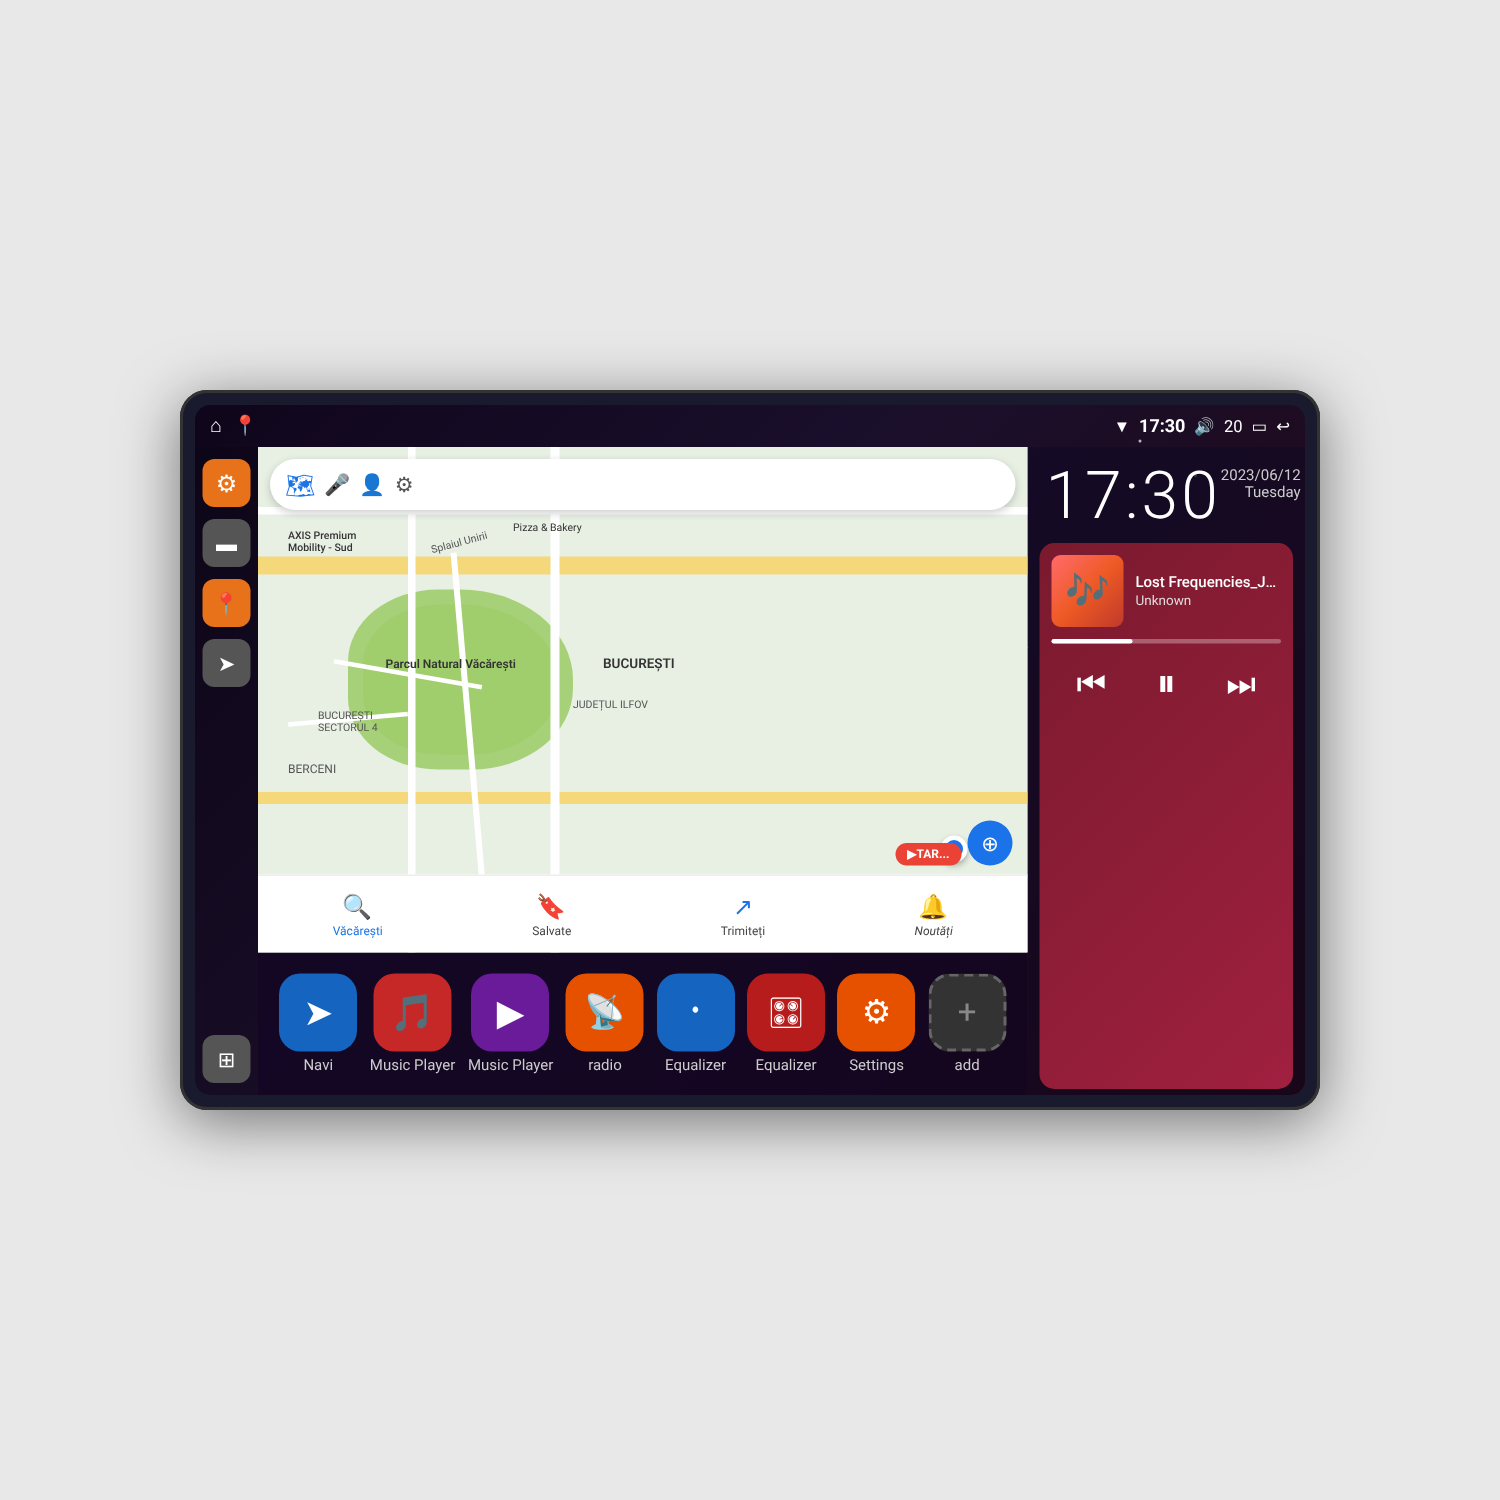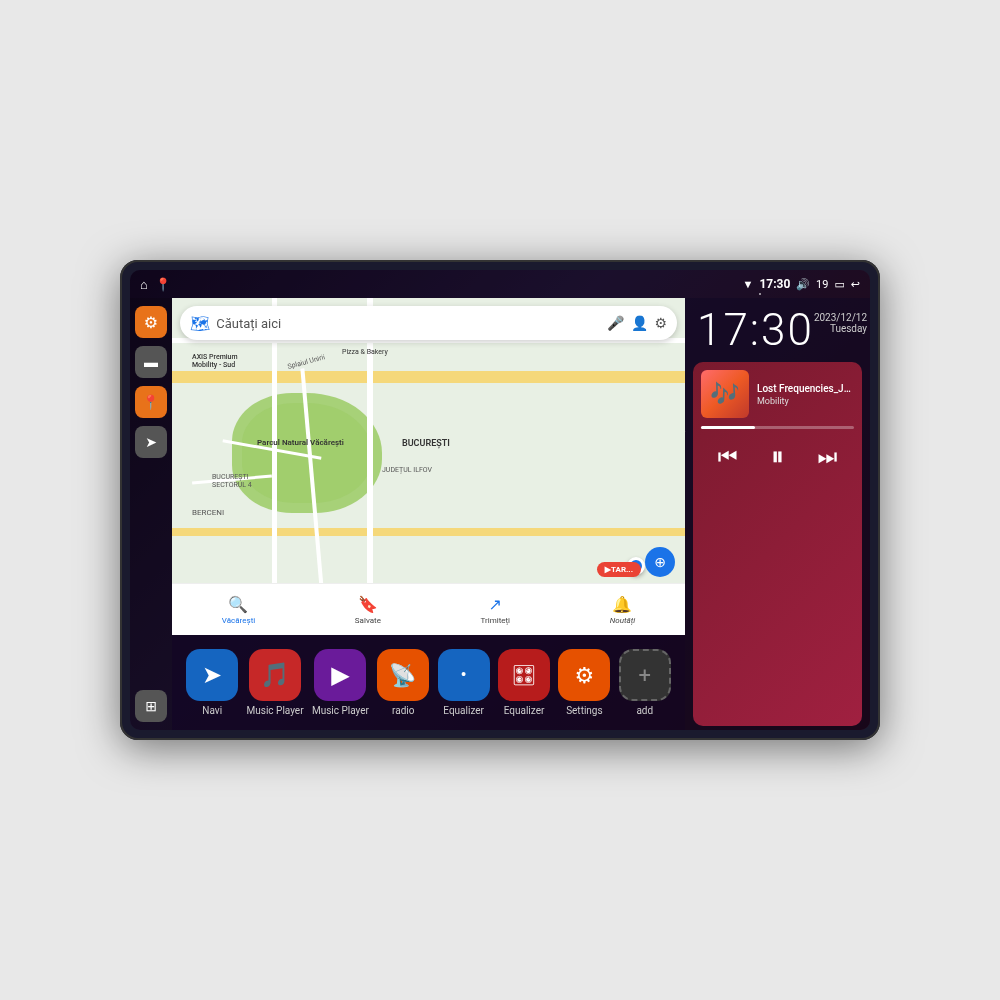--- a/index.html
+++ b/index.html
@@ -247,21 +247,21 @@
 
     <div class="status-bar">
       <div class="status-left">
         <span class="status-icon">⌂</span>
         <span class="status-icon">📍</span>
       </div>
       <div class="status-right">
         <span>▼</span>
         <span style="font-size:12px;font-weight:bold;color:white;">17:30</span>
         <span>🔊</span>
-        <span>19</span>
+        <span>20</span>
         <span>▭</span>
         <span>↩</span>
       </div>
     </div>
 
     <div class="main-area">
 
       <div class="sidebar">
         <div class="sidebar-icon orange">
           <span style="color:white;font-size:16px;">⚙</span>
@@ -295,21 +295,20 @@
 
           <div style="position:absolute;top:0;bottom:0;left:195px;width:6px;background:white;"></div>
           <div style="position:absolute;top:0;bottom:0;left:100px;width:5px;background:white;"></div>
           <div style="position:absolute;top:70px;bottom:0;left:140px;width:4px;background:white;transform:rotate(-5deg);"></div>
 
           <div style="position:absolute;top:150px;left:50px;width:100px;height:3px;background:white;transform:rotate(10deg);"></div>
           <div style="position:absolute;top:180px;left:20px;width:80px;height:3px;background:white;transform:rotate(-5deg);"></div>
 
           <div class="map-search-bar">
             <span style="color:#1a73e8;font-size:16px;">🗺</span>
-            <span class="map-search-text">Căutați aici</span>
             <span style="color:#ea4335;font-size:14px;">🎤</span>
             <span style="color:#1a73e8;font-size:14px;">👤</span>
             <span style="color:#555;font-size:14px;">⚙</span>
           </div>
 
           <div style="position:absolute;top:55px;left:20px;font-size:7px;color:#333;font-weight:500;">AXIS Premium<br>Mobility - Sud</div>
           <div style="position:absolute;top:50px;left:170px;font-size:7px;color:#333;">Pizza &amp; Bakery</div>
           <div style="position:absolute;top:140px;left:85px;font-size:8px;color:#333;font-weight:600;">Parcul Natural Văcărești</div>
           <div style="position:absolute;top:140px;left:230px;font-size:9px;color:#333;font-weight:600;">BUCUREȘTI</div>
           <div style="position:absolute;top:175px;left:40px;font-size:7px;color:#555;">BUCUREȘTI<br>SECTORUL 4</div>
@@ -402,33 +401,33 @@
         </div>
       </div>
 
       <div class="right-panel">
 
         <div class="clock-widget">
           <div>
             <div class="clock-time">17:30</div>
           </div>
           <div class="clock-date">
-            <div>2023/12/12</div>
+            <div>2023/06/12</div>
             <div>Tuesday</div>
           </div>
         </div>
 
         <div class="music-widget">
           <div class="music-info-row">
             <div class="album-art">
               <span style="font-size:24px;">🎶</span>
             </div>
             <div class="music-text">
               <div class="music-title">Lost Frequencies_Janie...</div>
-              <div class="music-artist">Mobility</div>
+              <div class="music-artist">Unknown</div>
             </div>
           </div>
 
           <div class="music-progress">
             <div class="music-progress-fill"></div>
           </div>
 
           <div class="music-controls">
             <span class="ctrl-btn">⏮</span>
             <span class="ctrl-btn" style="font-size:26px;">⏸</span>

